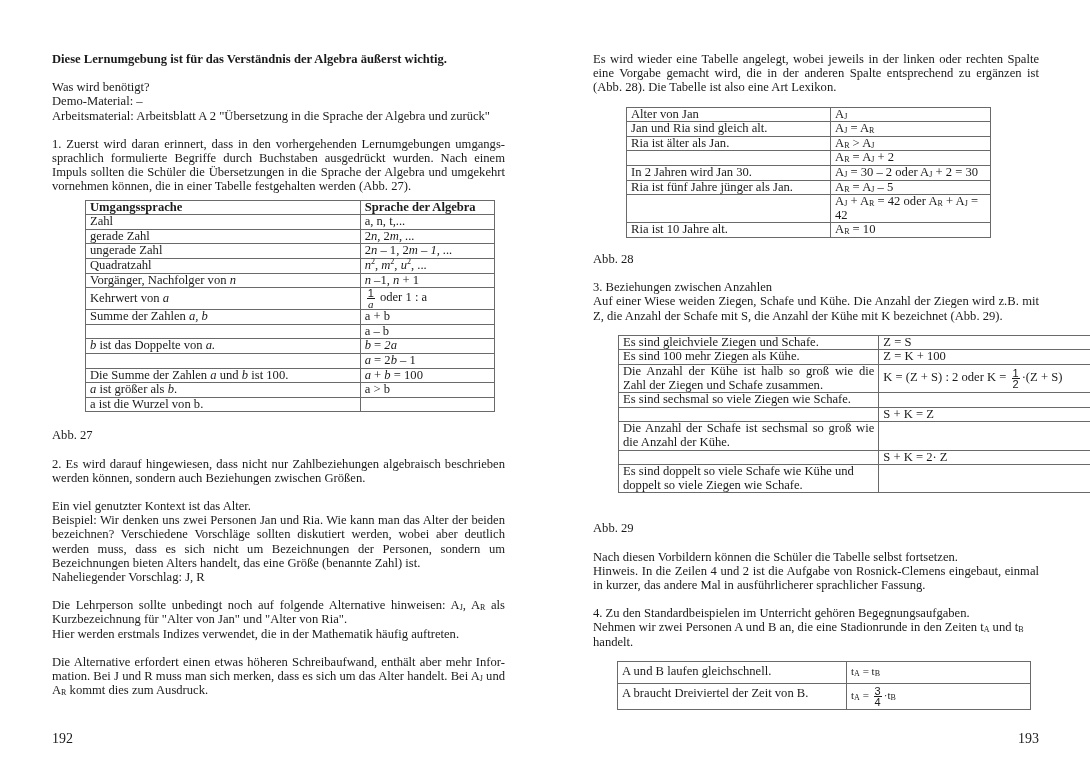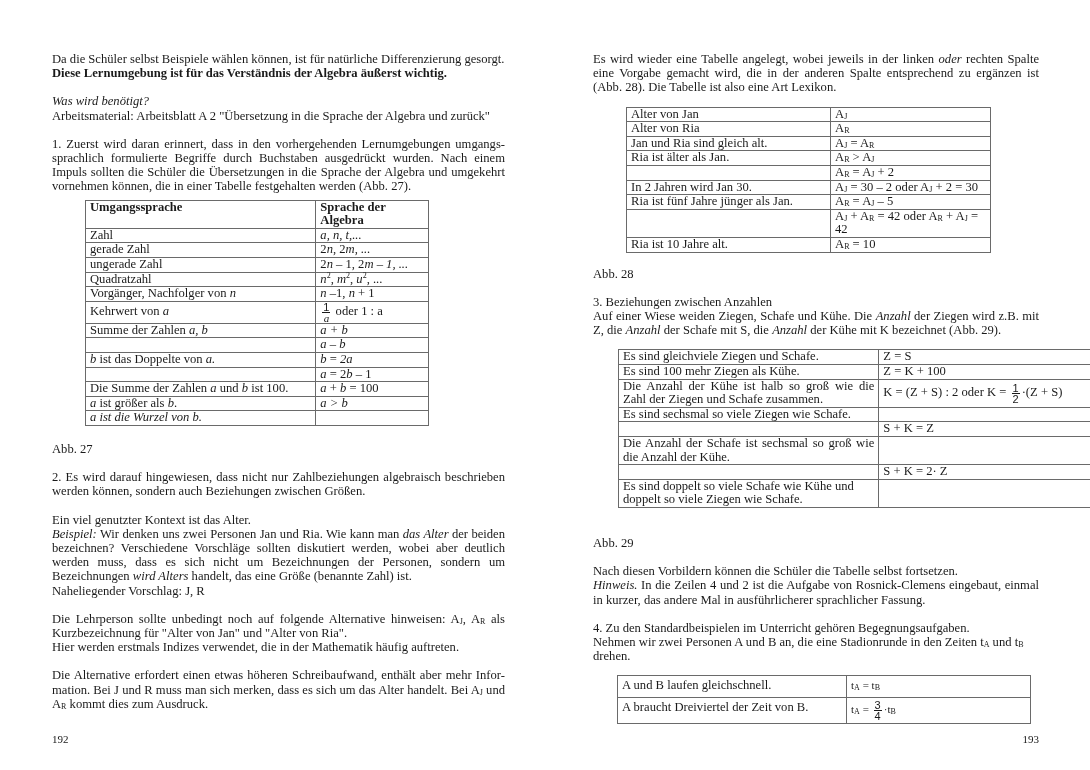--- a/index.html
+++ b/index.html
@@ -4,44 +4,44 @@
 <style>
   html, body { margin: 0; padding: 0; background: #ffffff; }
   body { width: 1090px; height: 770px; position: relative; overflow: hidden;
          font-family: "Liberation Serif", "DejaVu Serif", serif; color: #1a1a1a; font-size: 12.6px; line-height: 14.2px; }
   .page { position: absolute; top: 0; height: 770px; }
   .page-left { left: 52px; width: 453px; }
   .page-right { left: 593px; width: 446px; }
   p { margin: 0; text-align: justify; }
   .gap { height: 14px; }
   .b { font-weight: bold; }
-  .i { font-style: italic; }
+  .i { }
   sub { font-size: 8px; vertical-align: -1px; line-height: 0; }
   sup { font-size: 8px; vertical-align: 5px; line-height: 0; }
   table { border-collapse: collapse; font-size: 12.6px; }
   td { border: 1px solid #6a6a6a; padding: 0 4px; vertical-align: top; line-height: 13.6px; text-align: left; }
   .frac { display: inline-flex; flex-direction: column; align-items: center; vertical-align: middle; line-height: 10px; font-family: "Liberation Sans", sans-serif; font-size: 11px; margin: 0 2px; }
   .frac .num { border-bottom: 1px solid #1a1a1a; padding: 0 1px; }
-  .pagenum { position: absolute; top: 732px; font-size: 11px; }
+  .pagenum { position: absolute; top: 732px; font-size: 14px; }
 </style>
 </head>
 <body>
 
 <div class="page page-left">
   <div style="height:52px"></div>
-  <p>Da die Schüler selbst Beispiele wählen können, ist für natürliche Differenzierung gesorgt.</p>
   <p class="b">Diese Lernumgebung ist für das Verständnis der Algebra äußerst wichtig.</p>
   <div class="gap"></div>
   <p class="i">Was wird benötigt?</p>
+  <p>Demo-Material: –</p>
   <p>Arbeitsmaterial: Arbeitsblatt A 2 "Übersetzung in die Sprache der Algebra und zurück"</p>
   <div class="gap"></div>
   <p>1. Zuerst wird daran erinnert, dass in den vorhergehenden Lernumgebungen umgangs-sprachlich formulierte Begriffe durch Buchstaben ausgedrückt wurden. Nach einem Impuls sollten die Schüler die Übersetzungen in die Sprache der Algebra und umgekehrt vornehmen können, die in einer Tabelle festgehalten werden (Abb. 27).</p>
   <div style="height:6px"></div>
 
-  <table style="margin-left:33px;width:344px;">
+  <table style="margin-left:33px;width:410px;">
     <colgroup>
         <col style="width:229px">
         <col style="width:112px">
       </colgroup>
     <tbody>
         <tr>
       <td class="b">Umgangssprache</td>
       <td class="b">Sprache der Algebra</td>
     </tr>
     <tr>
@@ -106,21 +106,21 @@
   <p>Abb. 27</p>
   <div class="gap"></div>
   <p>2. Es wird darauf hingewiesen, dass nicht nur Zahlbeziehungen algebraisch beschrieben werden können, sondern auch Beziehungen zwischen Größen.</p>
   <div class="gap"></div>
   <p>Ein viel genutzter Kontext ist das Alter.</p>
   <p>
     <span class="i">Beispiel:</span>
     <span>Wir denken uns zwei Personen Jan und Ria. Wie kann man</span>
     <span class="i">das Alter</span>
     <span>der beiden bezeichnen? Verschiedene Vorschläge sollten diskutiert werden, wobei aber deutlich werden muss, dass es sich nicht um Bezeichnungen der Personen, sondern um Bezeichnungen</span>
-    <span class="i">wird Alters</span>
+    <span class="i">bieten Alters</span>
     <span>handelt, das eine Größe (benannte Zahl) ist.</span>
   </p>
   <p>Naheliegender Vorschlag: J, R</p>
   <div class="gap"></div>
   <p><span>Die Lehrperson sollte unbedingt noch auf folgende Alternative hinweisen: A</span><sub>J</sub>, A<sub>R</sub> <span>als Kurzbezeichnung für "Alter von Jan" und "Alter von Ria".</span></p>
   <p>Hier werden erstmals Indizes verwendet, die in der Mathematik häufig auftreten.</p>
   <div class="gap"></div>
   <p><span>Die Alternative erfordert einen etwas höheren Schreibaufwand, enthält aber mehr Infor-mation. Bei J und R muss man sich merken, dass es sich um das Alter handelt. Bei A</span><sub>J</sub> und A<sub>R</sub> <span>kommt dies zum Ausdruck.</span></p>
 
   <div class="pagenum" style="left:0">192</div>
@@ -137,24 +137,20 @@
 
   <table style="margin-left:33px;width:365px;">
     <colgroup>
         <col style="width:228px">
         <col style="width:179px">
       </colgroup>
     <tbody>
         <tr>
           <td>Alter von Jan</td>
           <td>A<sub>J</sub></td>
-        </tr>
-    <tr>
-          <td>Alter von Ria</td>
-          <td>A<sub>R</sub></td>
         </tr>
     <tr>
           <td>Jan und Ria sind gleich alt.</td>
           <td>A<sub>J</sub> = A<sub>R</sub></td>
         </tr>
     <tr>
           <td>Ria ist älter als Jan.</td>
           <td>A<sub>R</sub> &gt; A<sub>J</sub></td>
         </tr>
     <tr>
@@ -242,21 +238,21 @@
   <div style="height:28px"></div>
   <p>Abb. 29</p>
   <div class="gap"></div>
   <p>Nach diesen Vorbildern können die Schüler die Tabelle selbst fortsetzen.</p>
   <p>
     <span class="i">Hinweis.</span>
     <span>In die Zeilen 4 und 2 ist die Aufgabe von Rosnick-Clemens eingebaut, einmal in kurzer, das andere Mal in ausführlicherer sprachlicher Fassung.</span>
   </p>
   <div class="gap"></div>
   <p>4. Zu den Standardbeispielen im Unterricht gehören Begegnungsaufgaben.</p>
-  <p style="text-align:left"><span>Nehmen wir zwei Personen A und B an, die eine Stadionrunde in den Zeiten t</span><sub>A</sub> <span>und t</span><sub>B</sub> <span>drehen.</span></p>
+  <p style="text-align:left"><span>Nehmen wir zwei Personen A und B an, die eine Stadionrunde in den Zeiten t</span><sub>A</sub> <span>und t</span><sub>B</sub> <span>handelt.</span></p>
   <div style="height:12px"></div>
 
   <table style="margin-left:24px;width:414px;">
     <colgroup>
         <col style="width:230px">
         <col style="width:185px">
       </colgroup>
     <tbody>
         <tr style="height:22px">
           <td style="padding-top:3px">A und B laufen gleichschnell.</td>

